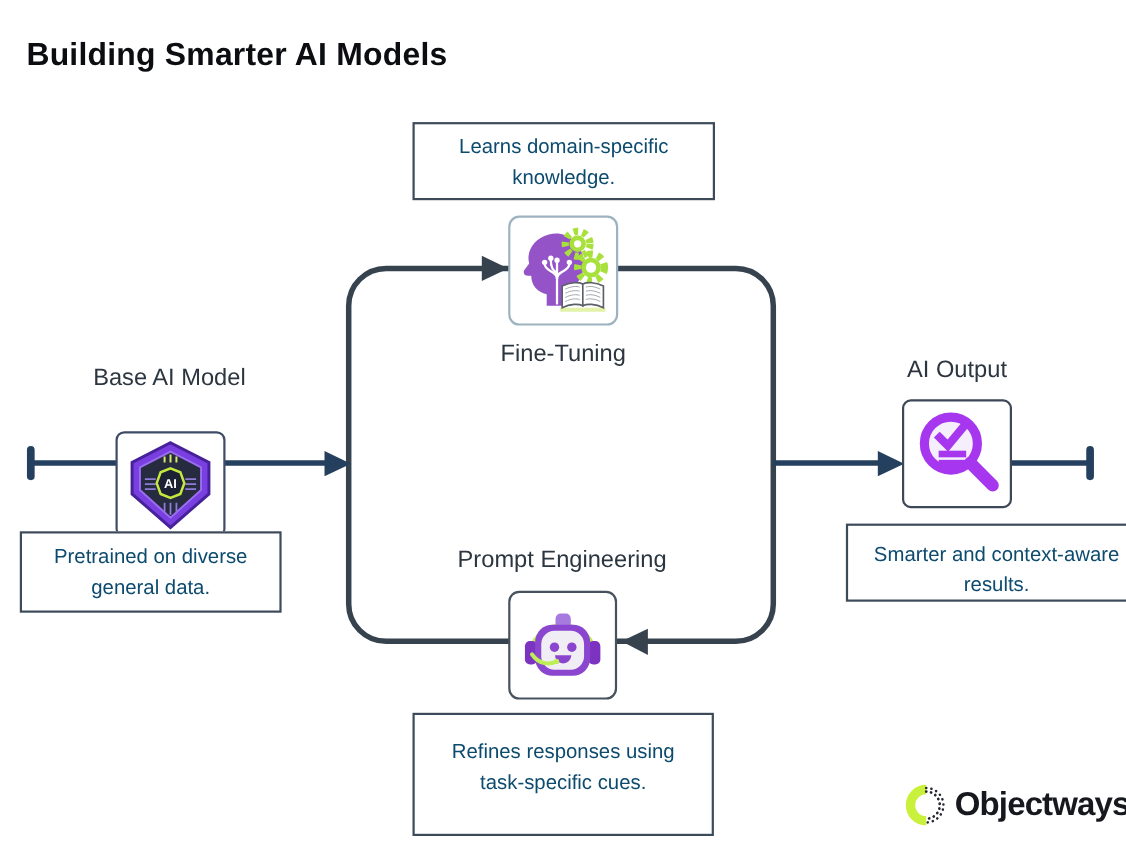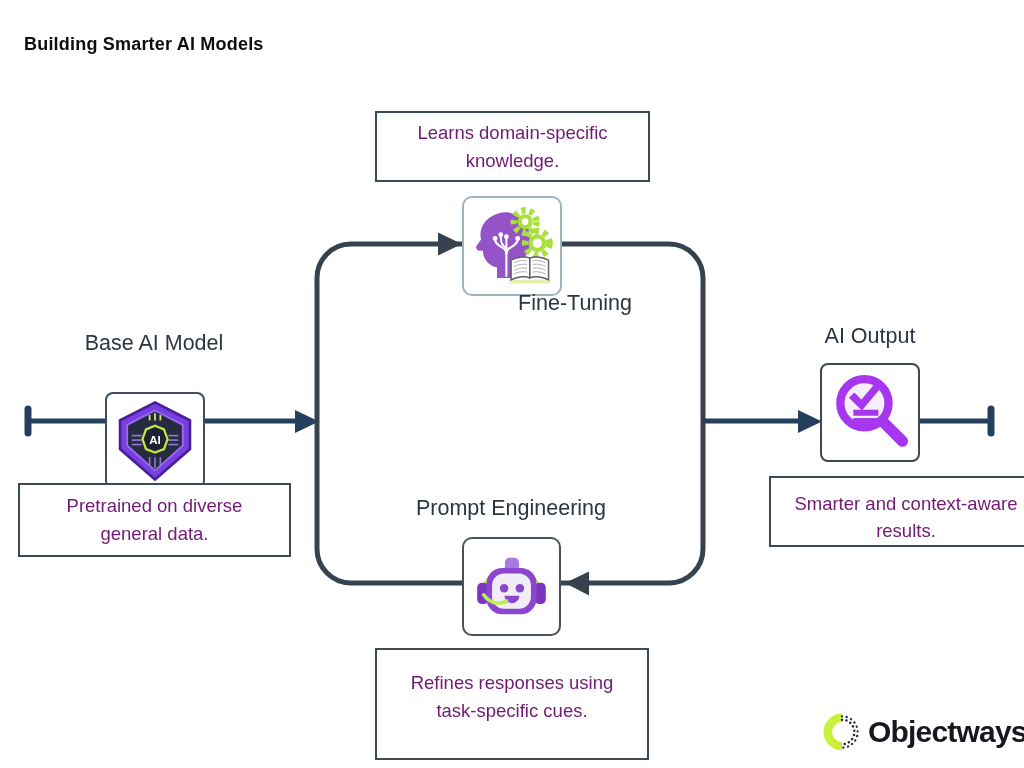--- a/index.html
+++ b/index.html
@@ -2,42 +2,42 @@
 <html><head>
 <meta charset="utf-8">
 <style>
   * { box-sizing: border-box; margin: 0; padding: 0; }
   html, body { width: 1024px; height: 768px; background: #ffffff; }
   body { font-family: "Liberation Sans", sans-serif; position: relative; overflow: hidden; }
   .canvas { position: absolute; left: 0; top: 0; width: 1024px; height: 768px; background: #fff; }
 
   .page-title {
     position: absolute; left: 24px; top: 34px;
-    font-size: 18px; font-weight: 800; color: #0c0d11; letter-spacing: 0.2px;
+    font-size: 29px; font-weight: 800; color: #0c0d11; letter-spacing: 0.2px;
   }
 
   .connector-layer { position: absolute; left: 0; top: 0; width: 1024px; height: 768px; z-index: 1; }
 
   .note-box {
     position: absolute; z-index: 3;
     background: #ffffff; border: 2px solid #3d4a5a;
     display: flex; align-items: center; justify-content: center;
-    text-align: center; font-size: 18.5px; line-height: 1.5; color: #701a75;
+    text-align: center; font-size: 18.5px; line-height: 1.5; color: #0c4a6e;
   }
   .note-fine   { left: 375px; top: 111px; width: 275px; height: 71px; padding: 0 12px; }
-  .note-base   { left: 18px;  top: 483px; width: 273px; height: 74px; padding: 0 22px; }
+  .note-base   { left: 18px;  top: 483px; width: 238px; height: 74px; padding: 0 22px; }
   .note-output { left: 769px; top: 476px; width: 274px; height: 71px; padding: 0 22px; align-items: flex-end; }
   .note-prompt { left: 375px; top: 648px; width: 274px; height: 112px; padding: 0 14px 14px; }
 
   .node-label {
     position: absolute; z-index: 3; text-align: center;
     font-size: 21.5px; color: #2c3640; font-weight: 400;
   }
   .label-base   { left: 34px;  top: 331px; width: 240px; }
-  .label-fine   { left: 392px; top: 291px; width: 240px; text-align: right; }
+  .label-fine   { left: 392px; top: 309px; width: 240px; }
   .label-prompt { left: 371px; top: 496px; width: 280px; }
   .label-output { left: 750px; top: 324px; width: 240px; }
 
   .icon-box {
     position: absolute; z-index: 2; background: #ffffff;
     display: flex; align-items: center; justify-content: center;
   }
   .icon-base   { left: 105px; top: 392px; width: 100px; height: 97px;  border: 2px solid #3e4c66; border-radius: 8px; justify-content: center; }
   .icon-fine   { left: 462px; top: 196px; width: 100px; height: 100px; border: 2px solid #9eb3c0; border-radius: 10px; }
   .icon-output { left: 820px; top: 363px; width: 100px; height: 99px;  border: 2px solid #3c4757; border-radius: 8px; }

